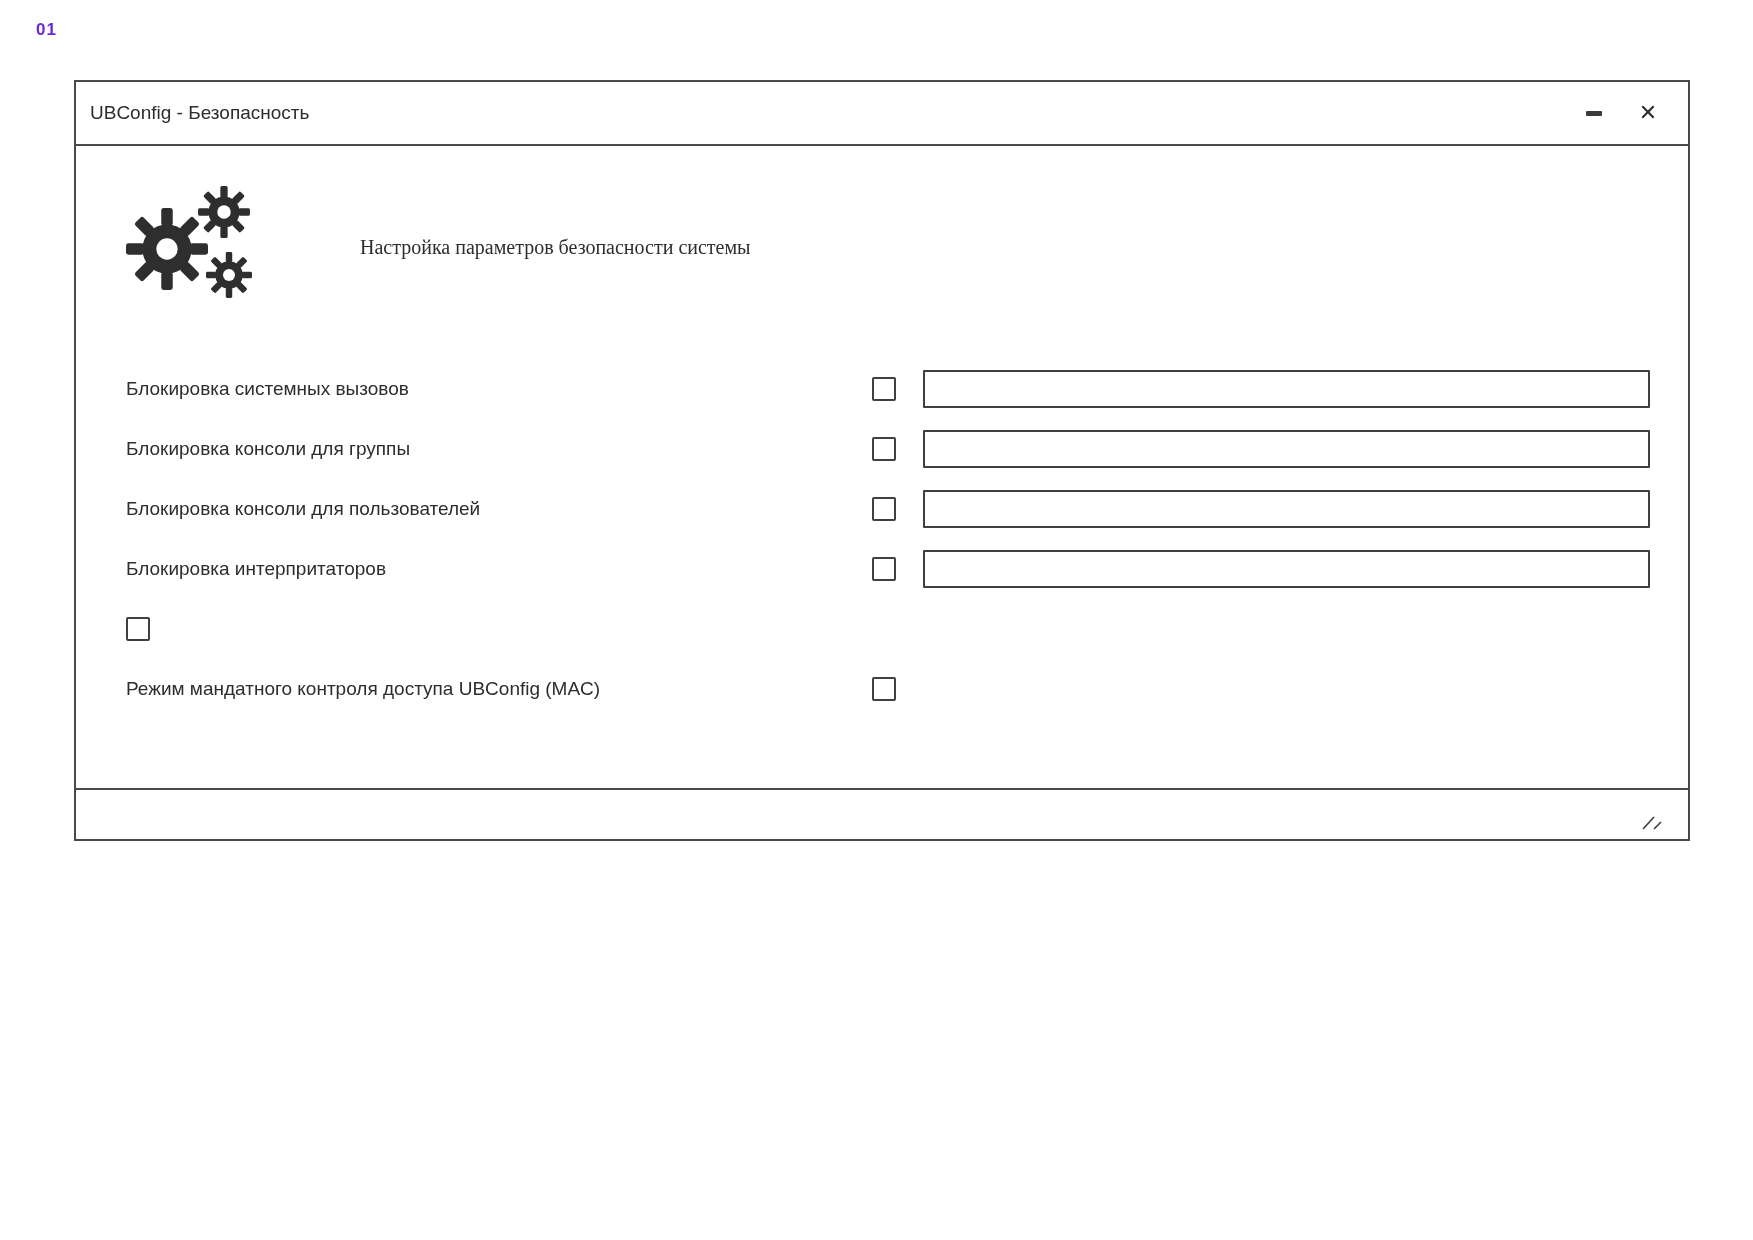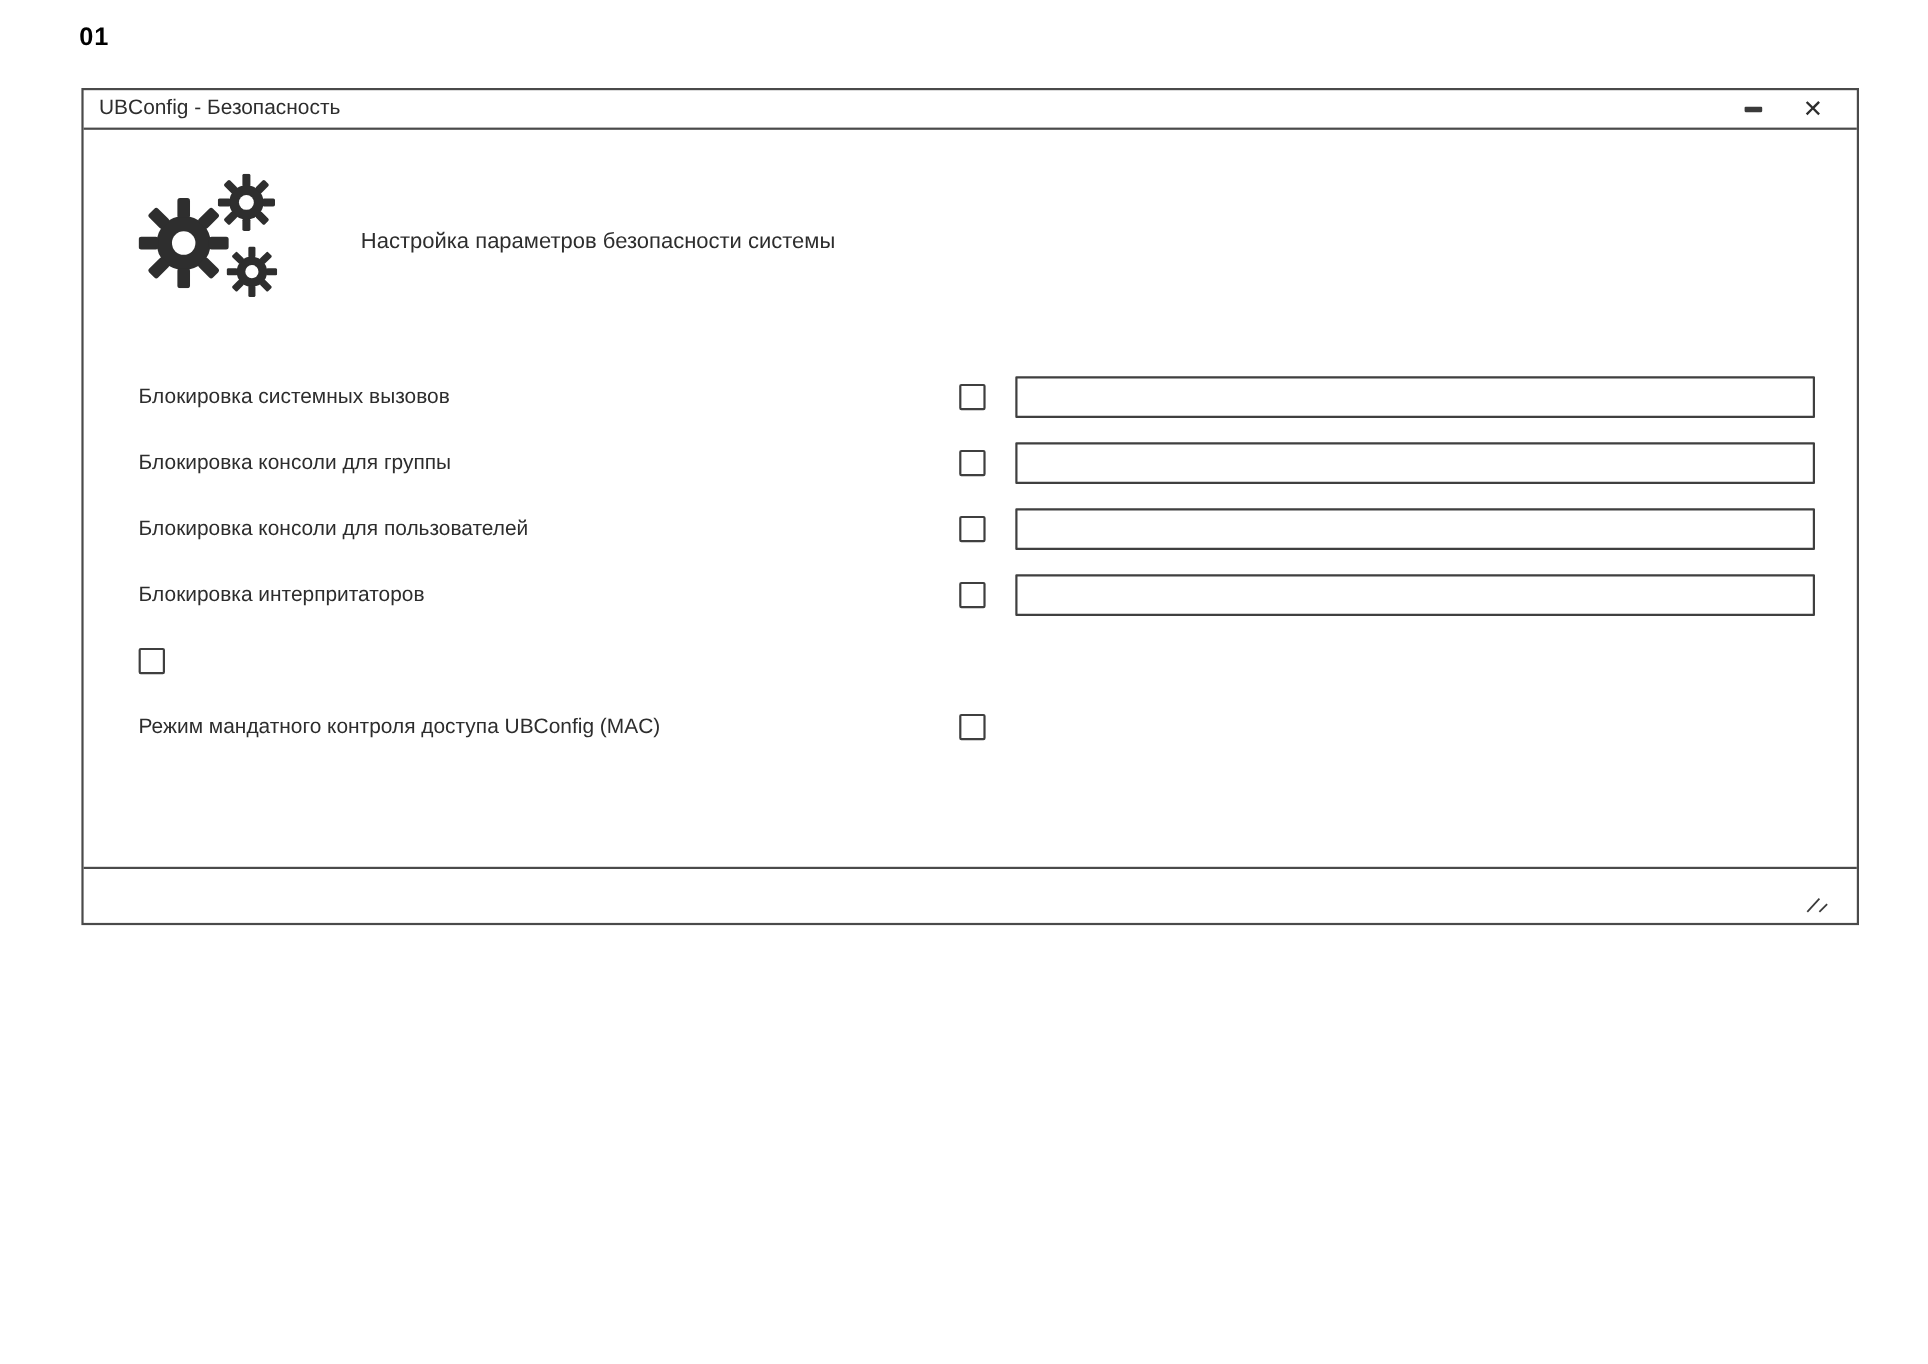--- a/index.html
+++ b/index.html
@@ -7,47 +7,46 @@
   .canvas {
     position:relative;
     width:1753px; height:1240px;
     background:#ffffff;
     font-family:"Liberation Sans", sans-serif;
     color:#2d2d2d;
     overflow:hidden;
   }
   .page-label {
     position:absolute; left:36px; top:20px;
-    font-size:23px; font-weight:bold; color:#000000;
+    font-size:17px; font-weight:bold; color:#6d28d9;
     letter-spacing:1px;
-    margin-left:36px;
   }
   .window {
     position:absolute; left:74px; top:80px;
     width:1616px; height:761px;
     border:2px solid #4a4a4a;
     background:#ffffff;
     display:flex; flex-direction:column;
   }
   .titlebar {
-    flex:none; height:36px;
+    flex:none; height:64px;
     border-bottom:2px solid #4a4a4a;
     display:flex; align-items:center;
     padding:0 28px 0 14px;
   }
   .titlebar-title { font-size:19px; color:#2d2d2d; }
   .titlebar-controls { margin-left:auto; display:flex; align-items:center; gap:30px; }
   .min-btn { width:24px; height:24px; display:flex; align-items:center; justify-content:center; cursor:pointer; }
   .min-bar { width:16px; height:5px; background:#3a3a3a; border-radius:1px; }
   .close-btn {
     width:24px; height:24px; display:flex; align-items:center; justify-content:center;
     font-size:22px; color:#2d2d2d; cursor:pointer; line-height:1;
   }
   .content { flex:1 1 auto; padding:40px 38px 0 50px; overflow:hidden; }
-  .header-row { display:flex; align-items:center; gap:50px; height:122px; }
+  .header-row { display:flex; align-items:center; gap:82px; height:122px;font-family:Liberation Serif, serif; }
   .gears-wrap { position:relative; width:152px; height:122px; flex:none; }
   .gear { position:absolute; }
   .gear-large  { left:0;   top:22px; width:82px; height:82px; }
   .gear-medium { left:72px; top:0;   width:52px; height:52px; }
   .gear-small  { left:80px; top:66px; width:46px; height:46px; }
   .header-desc { font-size:20px; color:#2d2d2d; }
   .form { margin-top:62px; }
   .form-row { display:flex; align-items:center; height:38px; margin-bottom:22px; }
   .row-label { flex:0 0 746px; font-size:19px; color:#2d2d2d; }
   .row-checkbox {

